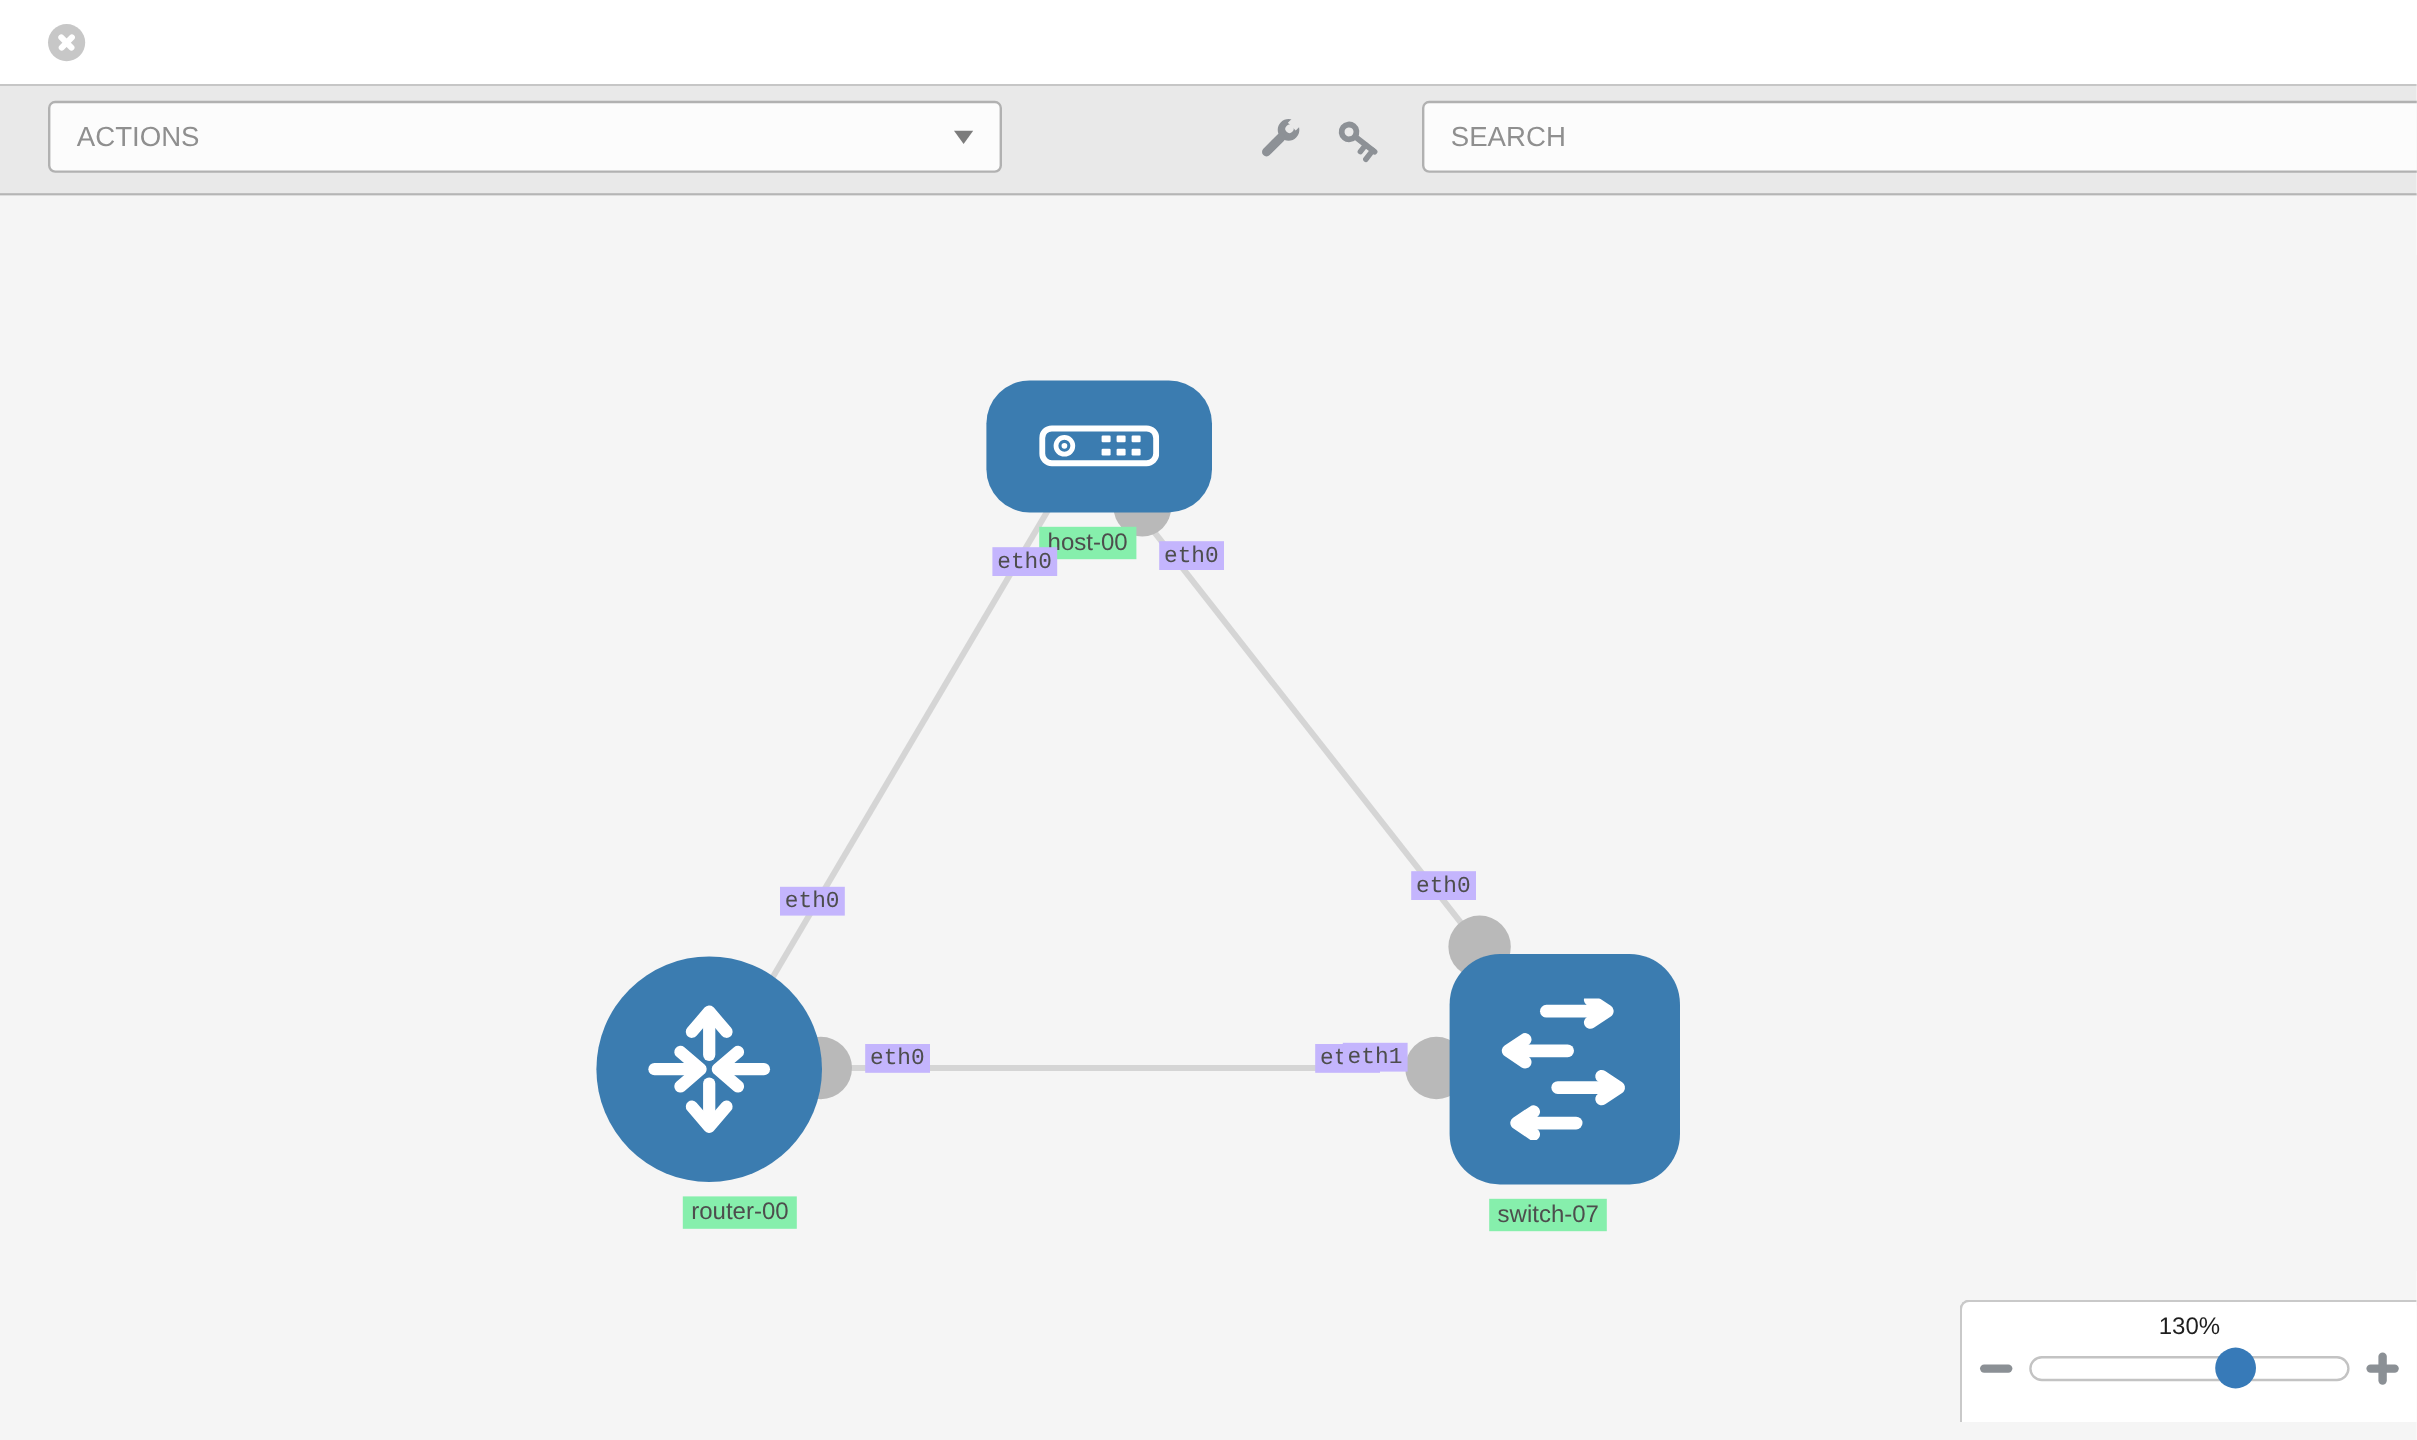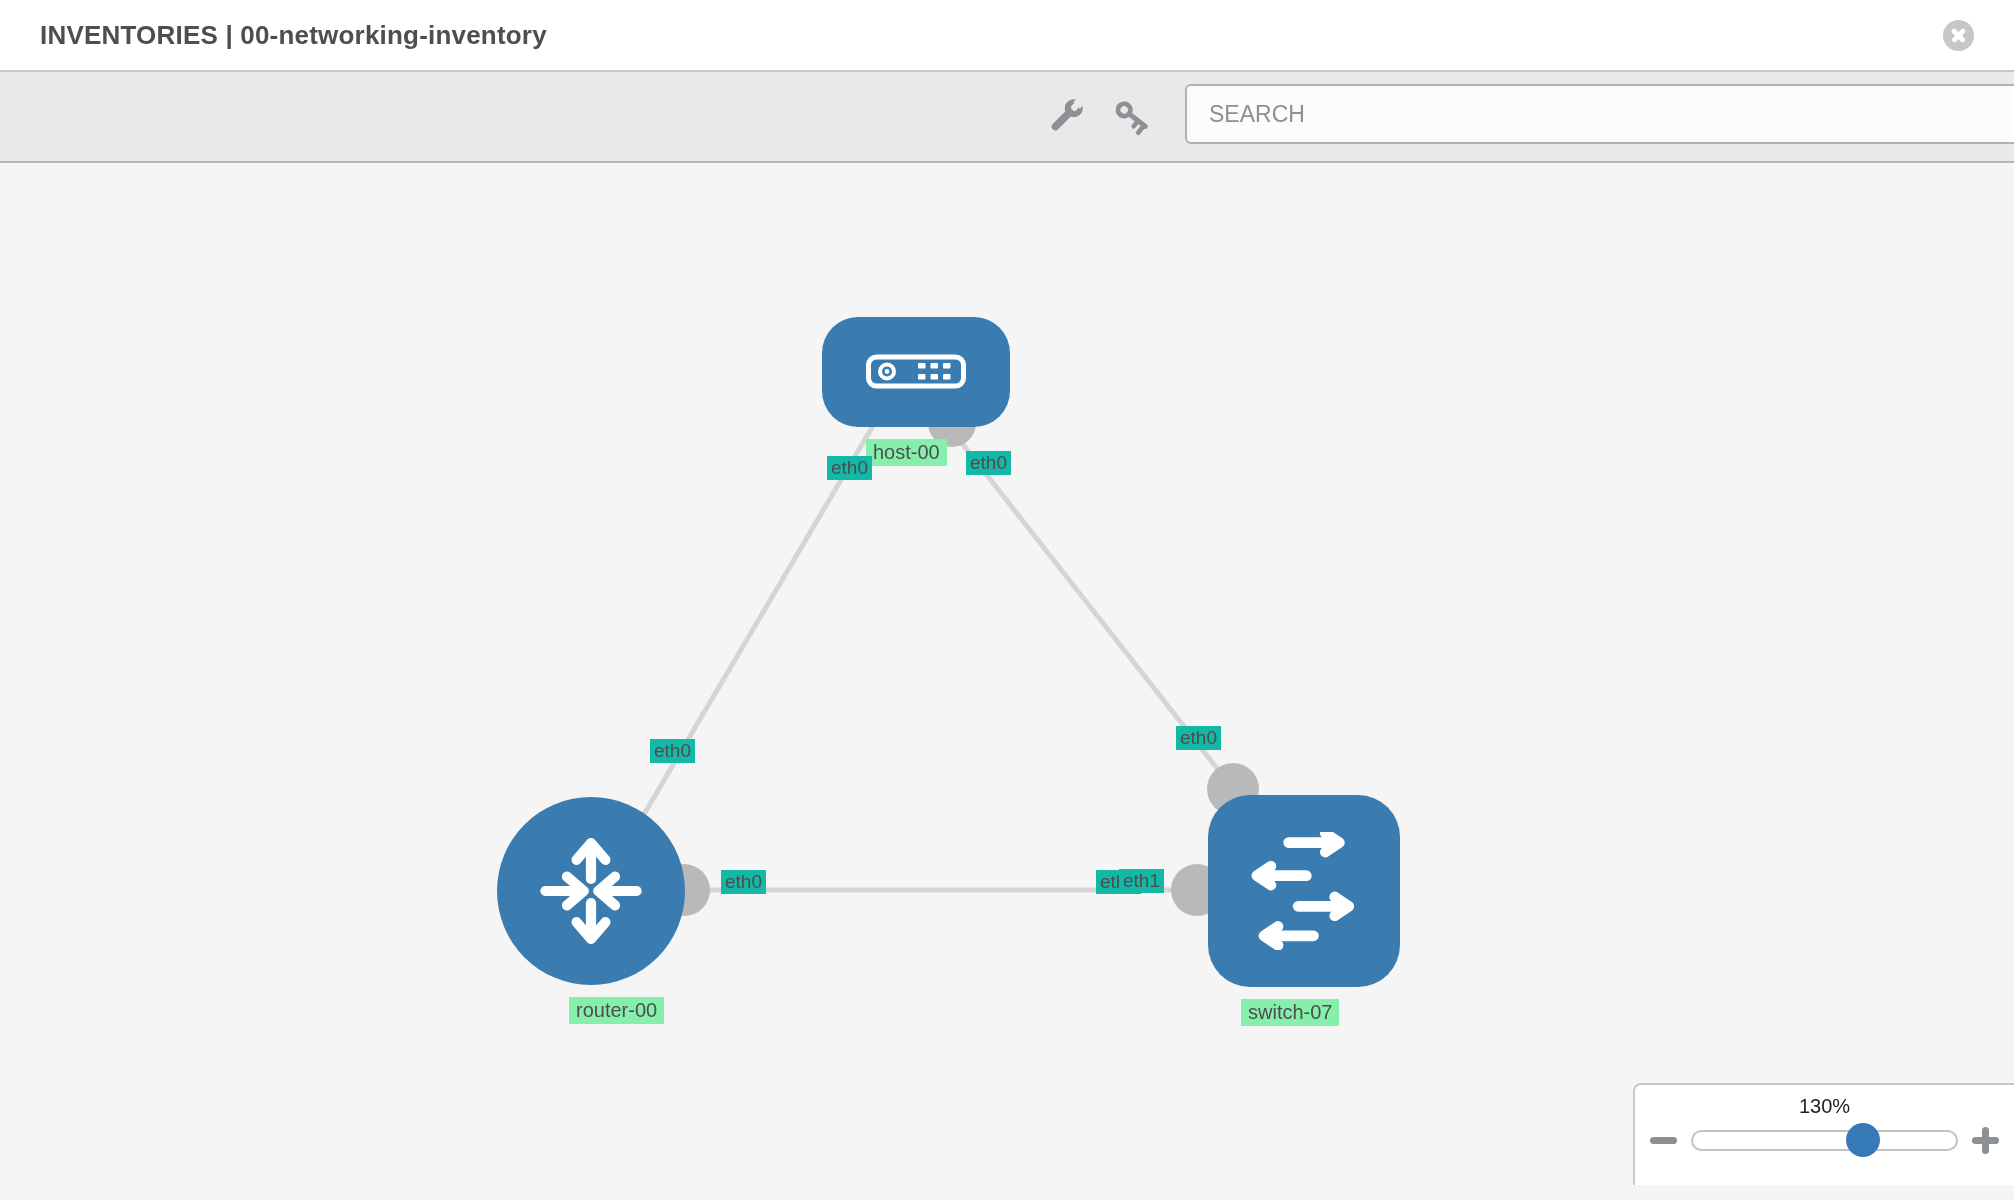--- a/index.html
+++ b/index.html
@@ -43,21 +43,21 @@
   #key    { left: 1110px; }
 
   
   .canvas { position: absolute; left: 0; top: 163px; width: 2014px; height: 1037px; background: #f5f5f5; }
   .topo-svg { position: absolute; left: 0; top: 0; z-index: 1; }
   .node { position: absolute; z-index: 2; background: #3b7cb0; display: flex; align-items: center; justify-content: center; cursor: pointer; }
   #node-host   { left: 822px;  top: 154px; width: 188px; height: 110px; border-radius: 36px; }
   #node-router { left: 497px;  top: 634px; width: 188px; height: 188px; border-radius: 50%; }
   #node-switch { left: 1208px; top: 632px; width: 192px; height: 192px; border-radius: 42px; }
   .node-label { position: absolute; z-index: 3; background: #86efac; color: #4d4d4d; font-size: 20px; padding: 2px 7px; white-space: nowrap; }
-  .if-label   { position: absolute; z-index: 3; background: #14b8a6; color: #4d4d4d; font-size: 19px; padding: 1px 4px; white-space: nowrap; }
+  .if-label   { position: absolute; z-index: 3; background: #c4b5fd; color: #4d4d4d; font-size: 19px; padding: 1px 4px; white-space: nowrap; font-family: Liberation Mono, monospace; }
   #lbl-host   { left: 866px;  top: 276px; }
   #lbl-router { left: 526px;  top: 834px; margin-left: 43px; }
   #lbl-switch { left: 1241px; top: 836px; }
   #if-hr-h  { left: 827px;  top: 293px; }
   #if-hr-r  { left: 650px;  top: 576px; }
   #if-hs-h  { left: 966px;  top: 288px; }
   #if-hs-s  { left: 1176px; top: 563px; }
   #if-rs-r  { left: 721px;  top: 707px; }
   #if-rs-occ{ left: 1096px; top: 707px; z-index: 3; }
   #if-rs-s  { left: 1119px; top: 706px; z-index: 4; }
@@ -76,28 +76,31 @@
   .plus-icon::after  { content: ""; position: absolute; left: 10px; top: 0; width: 7px; height: 27px; background: #8b9095; border-radius: 3.5px; }
   .zoom-track { position: relative; flex: 1; height: 21px; margin: 0 14px; background: #fff; border: 2px solid #c3c3c3; border-radius: 11px; cursor: pointer; }
   .zoom-thumb { position: absolute; left: 153px; top: -9px; width: 34px; height: 34px; border-radius: 50%; background: #377ab8; cursor: grab; }
 </style>
 </head>
 <body>
 
 <div class="app">
 
   <div class="header">
-    <div class="title">INVENTORIES | 00-networking-inventory</div>
     <div class="close-btn">
       <div class="bar b1"></div>
       <div class="bar b2"></div>
     </div>
   </div>
 
   <div class="toolbar">
+    <div class="select" id="actions">
+      <span class="lbl">ACTIONS</span>
+      <span class="caret"></span>
+    </div>
 
     <svg class="tool-icon" id="wrench" width="44" height="44" viewBox="0 0 40 40">
       <g transform="rotate(45 20 20)">
         <circle cx="20" cy="10" r="8.2" fill="#8d9196"></circle>
         <rect x="15.8" y="-1" width="8.4" height="7.5" fill="#e9e9e9"></rect>
         <circle cx="20" cy="9" r="3.1" fill="#e9e9e9"></circle>
         <rect x="16.6" y="15" width="6.8" height="22" rx="3.4" fill="#8d9196"></rect>
       </g>
     </svg>
 

